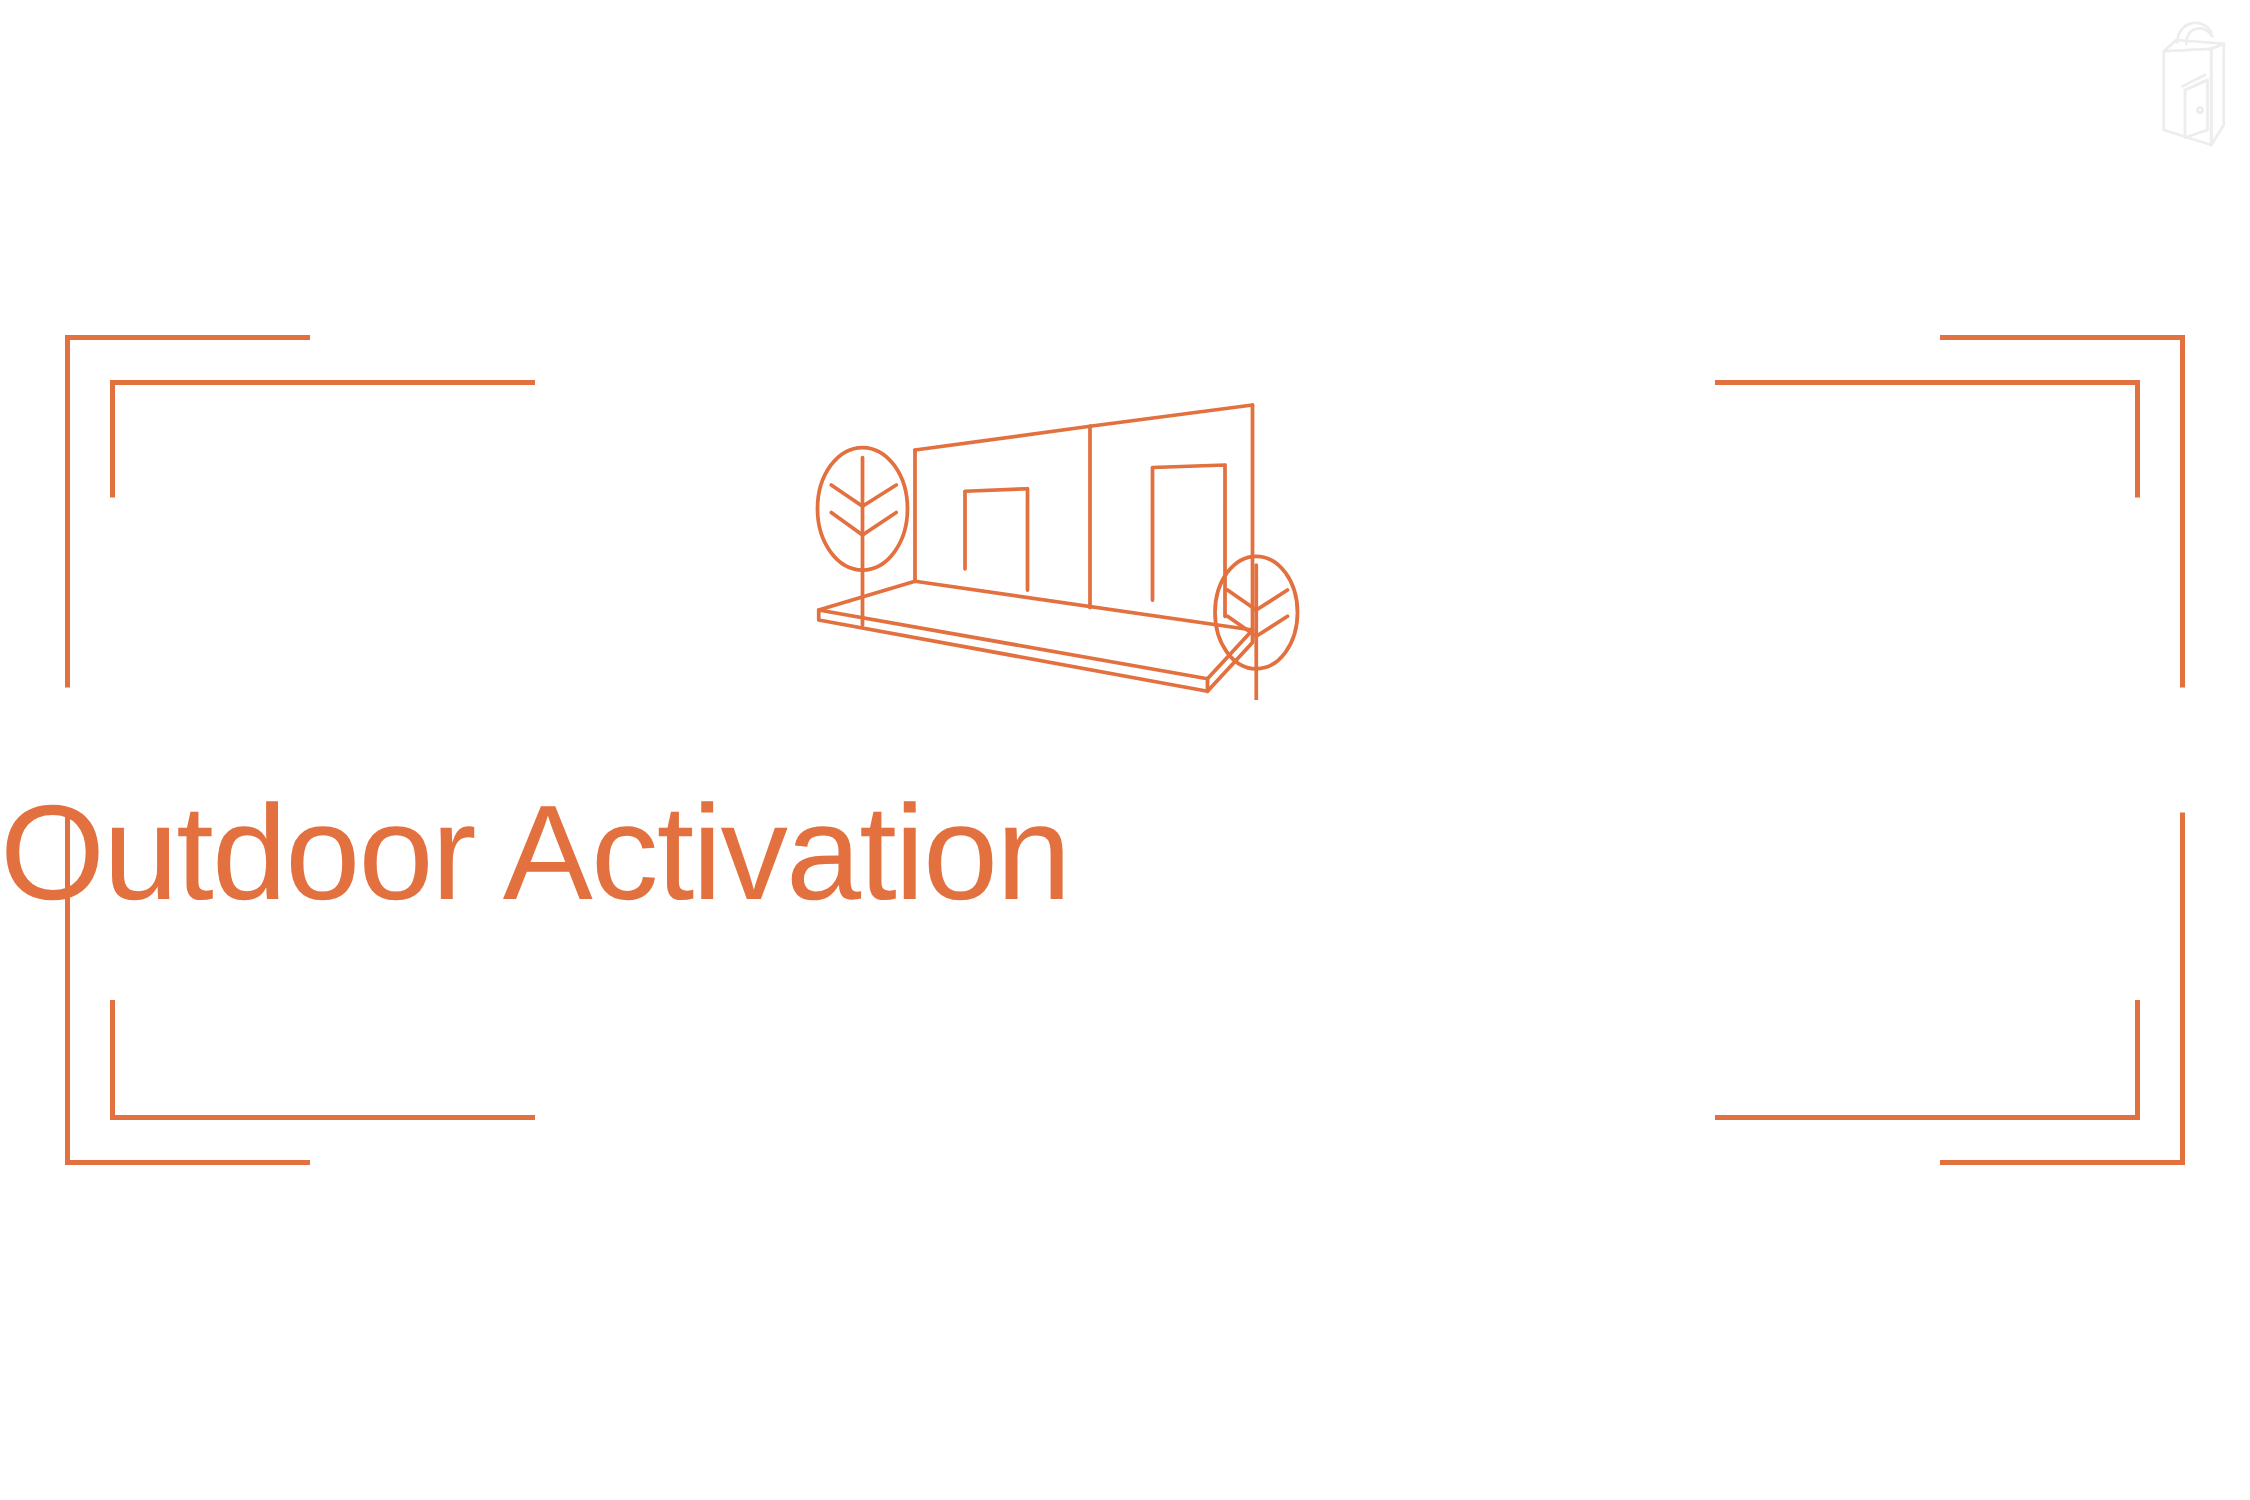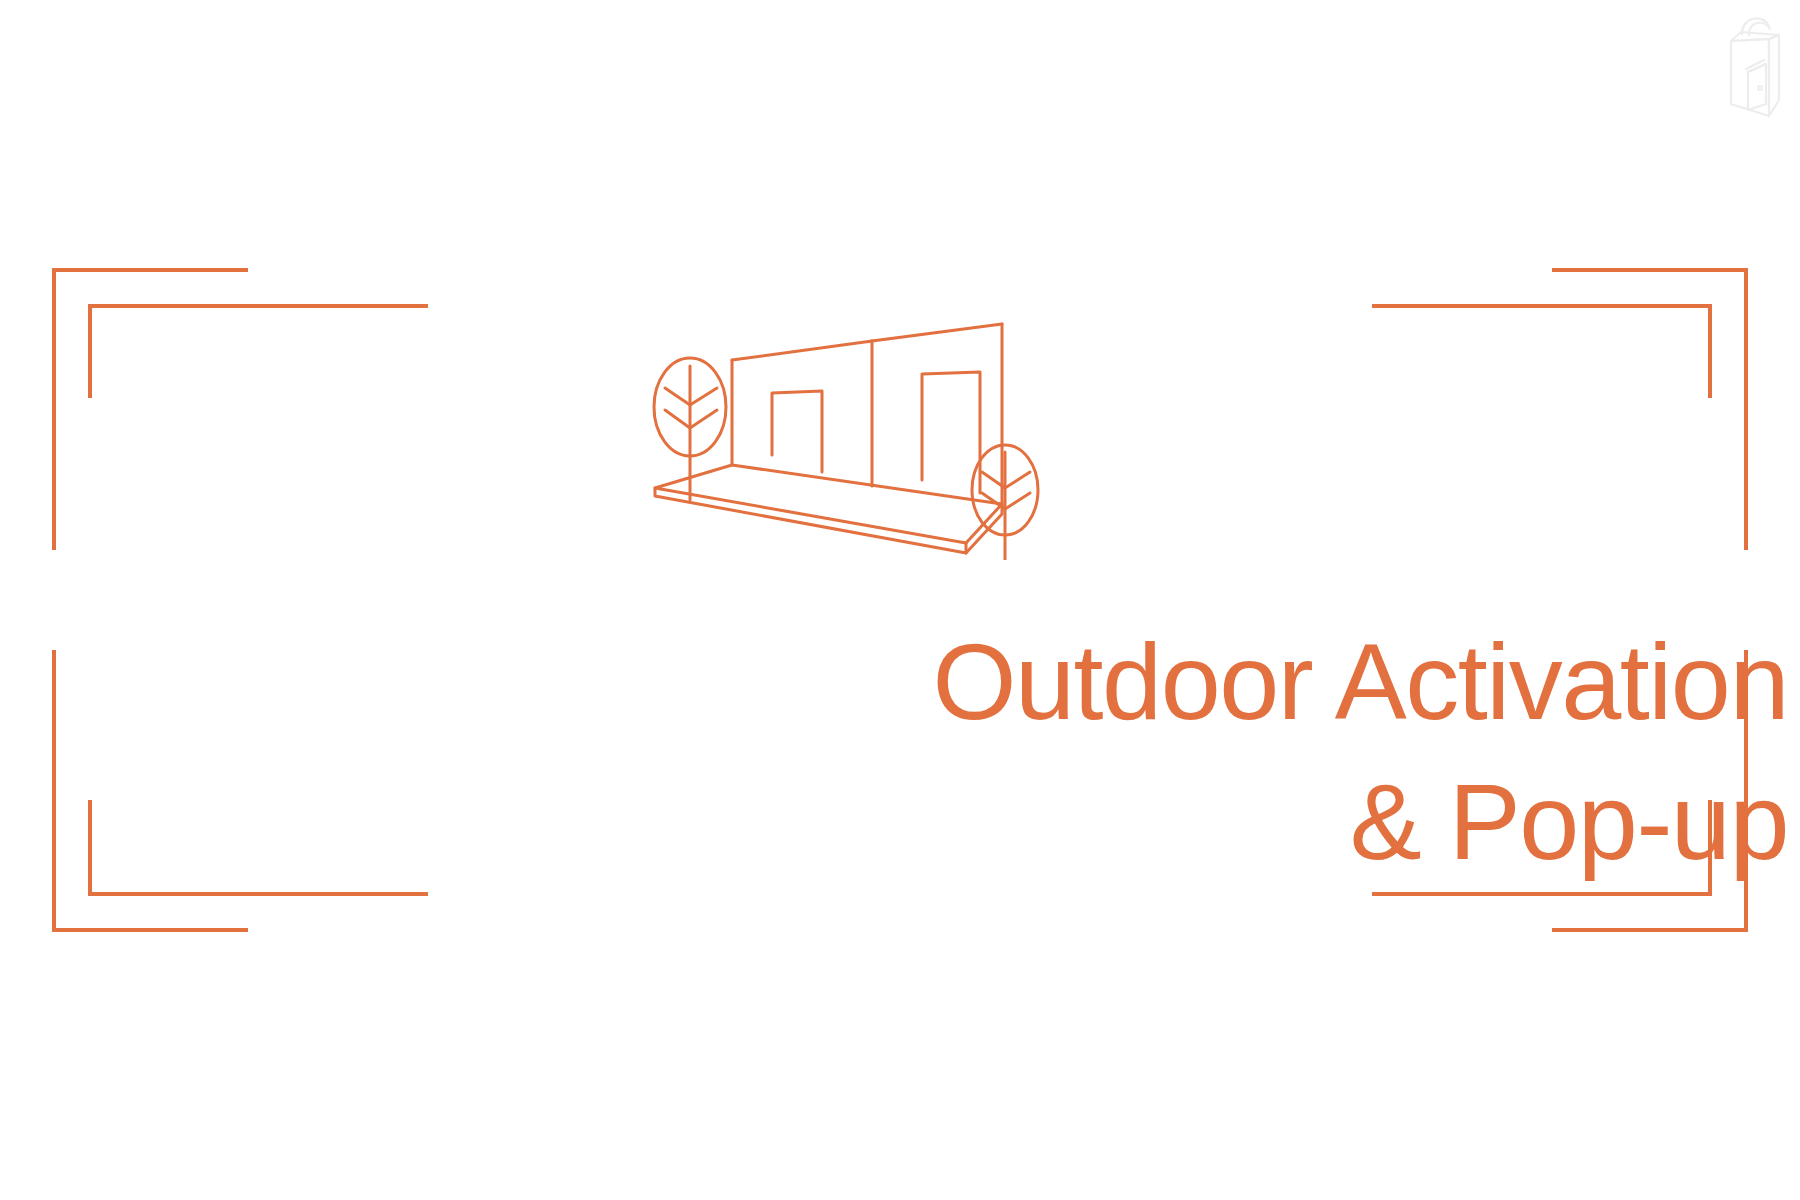--- a/index.html
+++ b/index.html
@@ -46,21 +46,21 @@
     width: 470px;
     height: 260px;
   }
 
   
   #title-block {
     position: absolute;
     left: 0;
     top: 612px;
     width: 1788px;
-    text-align: right;
+    text-align: left;
   }
   .title-line {
     display: block;
     color: #E3703F;
     font-family: "Liberation Sans", sans-serif;
     font-size: 108px;
     line-height: 140px;
     font-weight: 400;
     letter-spacing: -1.5px;
     white-space: nowrap;
@@ -140,16 +140,15 @@
       <path d="M355 188 L332 172"></path>
       <path d="M355 188 L380 172"></path>
       <path d="M355 209 L332 193"></path>
       <path d="M355 209 L380 193"></path>
 
     </g>
   </svg>
 
   <div id="title-block">
     <span class="title-line">Outdoor Activation</span>
-    <span class="title-line">&amp; Pop-up</span>
   </div>
 
 </div>
 
 </body></html>

